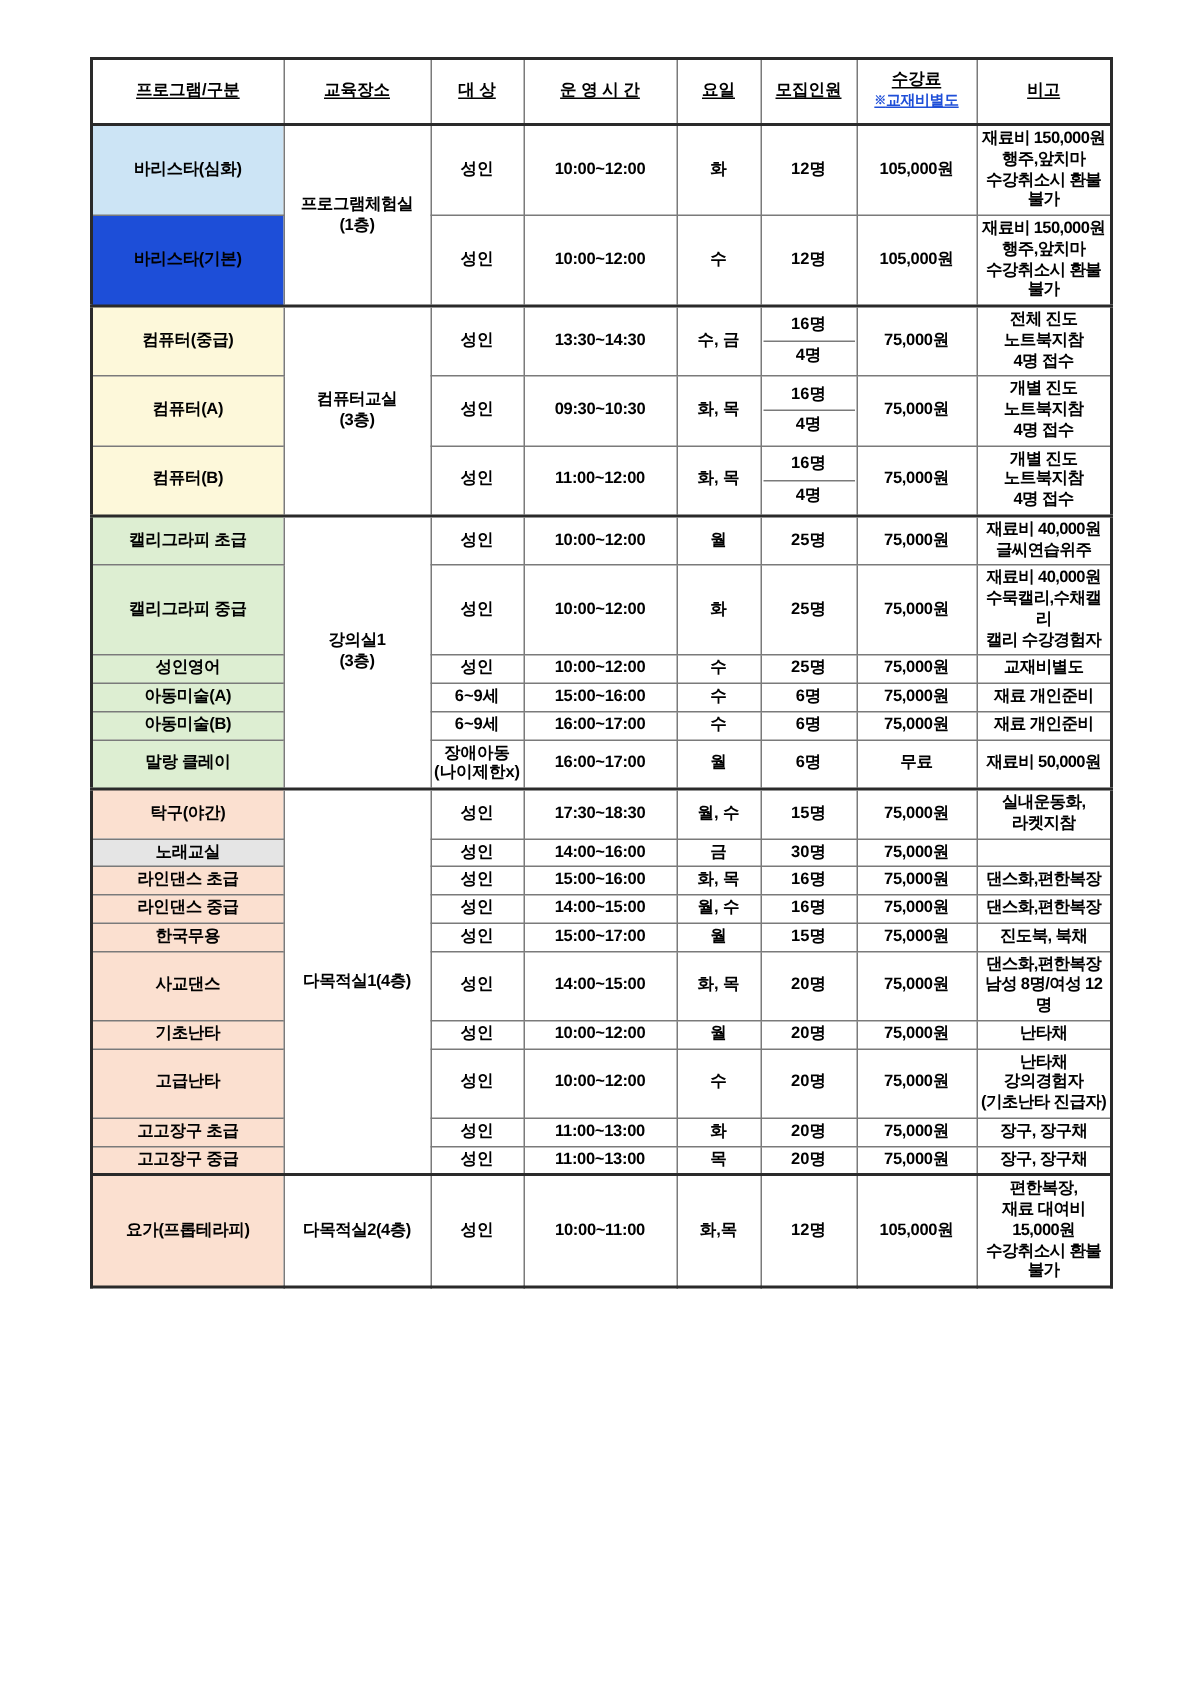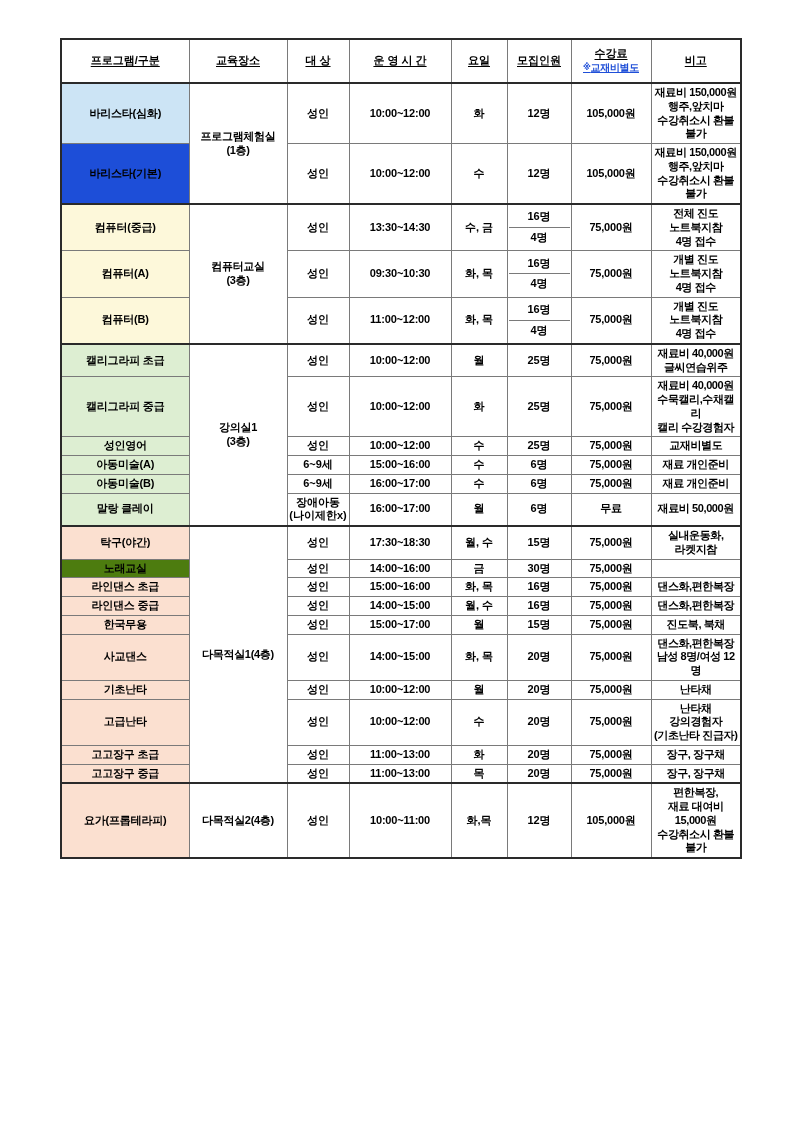--- a/index.html
+++ b/index.html
@@ -64,20 +64,21 @@
     text-underline-offset: 2px;
   }
   thead th .hdr-sub {
     display: block;
     color: #1f4fd8;
     font-size: 10px;
     text-decoration: underline;
     text-underline-offset: 1px;
     margin-top: 1px;
     letter-spacing: -0.3px;
+    font-family: Liberation Serif, serif;
   }
   thead th .hdr-sub .asterisk {
     font-size: 8px;
     vertical-align: 1px;
   }
 
   
   tr.group-start > td,
   tr.group-start > th {
     border-top: 2px solid #2a2a2a;
@@ -333,21 +334,21 @@
           <td class="time">17:30~18:30</td>
           <td class="day">월, 수</td>
           <td class="quota">15명</td>
           <td class="fee">75,000원</td>
           <td class="remark">
             <span class="rline">실내운동화,</span>
             <span class="rline">라켓지참</span>
           </td>
         </tr>
         <tr>
-          <td class="program peach" style="background: #4d7c0f; text-align: center;">노래교실</td>
+          <td class="program peach" style="background: #e5e5e5; text-align: center;">노래교실</td>
           <td class="target">
             <span class="tline">성인</span>
           </td>
           <td class="time">14:00~16:00</td>
           <td class="day">금</td>
           <td class="quota">30명</td>
           <td class="fee">75,000원</td>
           <td class="remark"></td>
         </tr>
         <tr>

